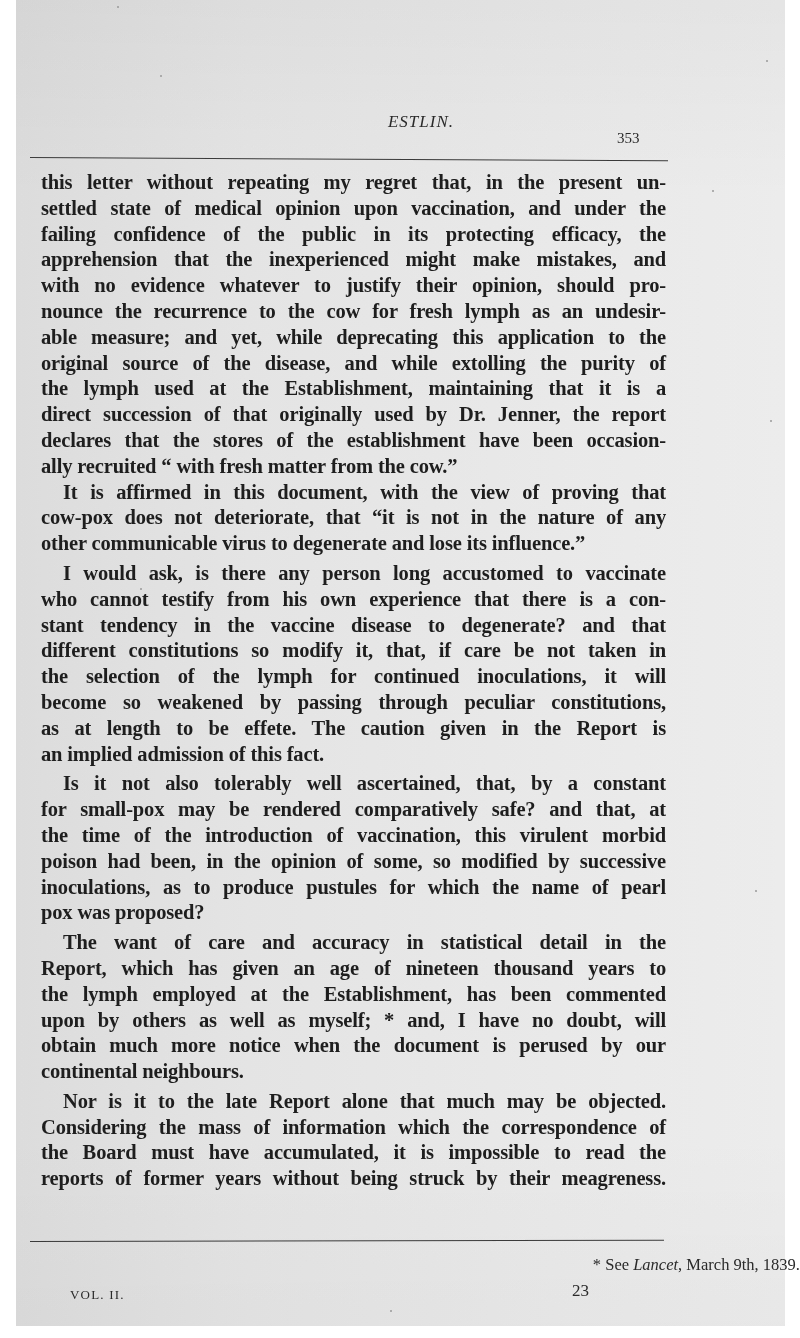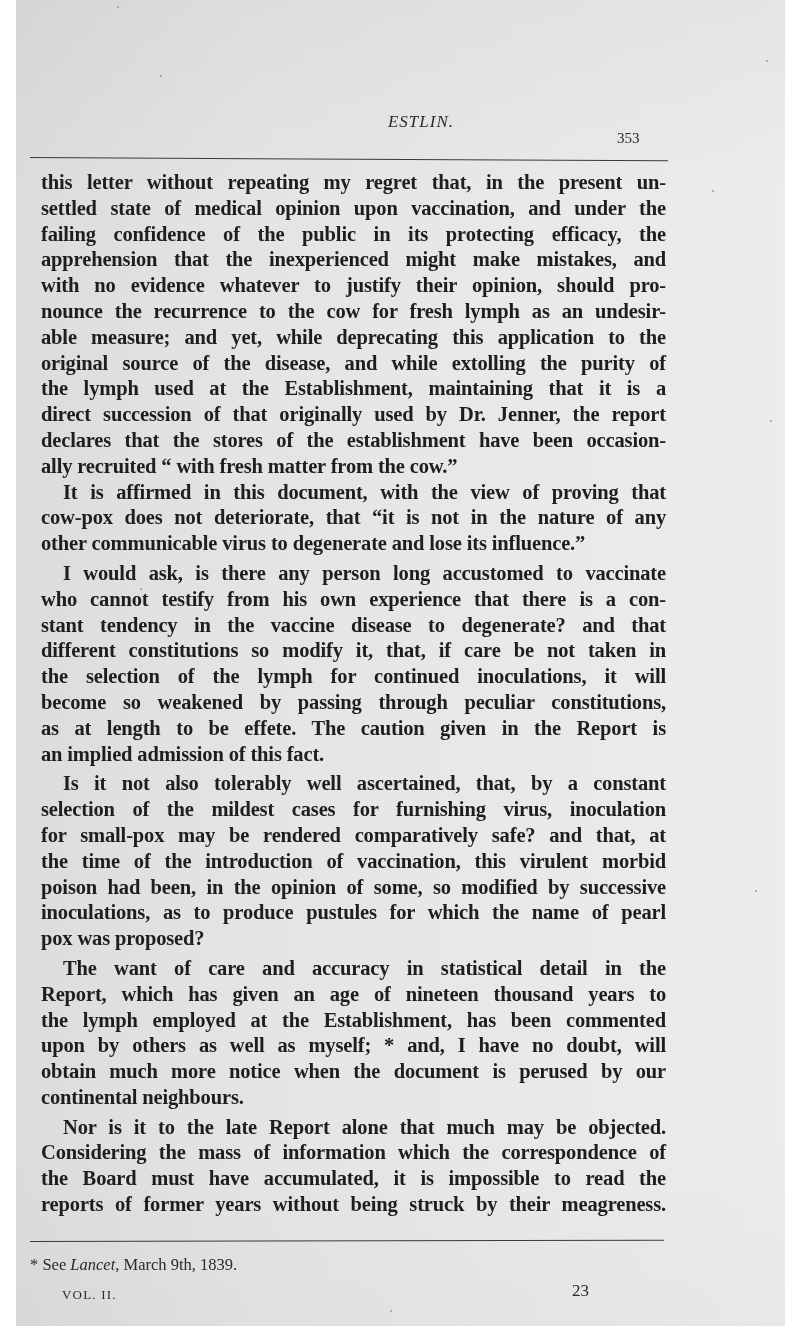--- a/index.html
+++ b/index.html
@@ -47,26 +47,26 @@
       white-space: nowrap;
       text-align: justify;
       text-align-last: justify;
       letter-spacing: -0.15px;
     }
     .line.last { text-align-last: left; }
     .line.indent { padding-left: 22px; }
     .line.gap { margin-top: 4px; }
     .footnote {
       position: absolute; left: 0; width: 800px; top: 1255px;
-      text-align: left; font-size: 16.5px; color: #2a2a2a;
+      text-align: right; font-size: 16.5px; color: #2a2a2a;
       padding-left: 30px; box-sizing: border-box;
     }
     .footnote .italic { font-style: italic; }
     .vol-label {
-      position: absolute; left: 62px; top: 1287px;
+      position: absolute; left: 70px; top: 1287px;
       font-size: 13px; letter-spacing: 1.2px; color: #2a2a2a;
       font-variant: small-caps;
     }
     .signature {
       position: absolute; left: 572px; top: 1281px;
       font-size: 17px; color: #2a2a2a;
     }
     .speck { position: absolute; width: 2px; height: 2px; background: #9a9a9a; border-radius: 50%; }
   </style>
 </head>
@@ -107,21 +107,20 @@
     <div class="line">stant tendency in the vaccine disease to degenerate? and that</div>
     <div class="line">different constitutions so modify it, that, if care be not taken in</div>
     <div class="line">the selection of the lymph for continued inoculations, it will</div>
     <div class="line">become so weakened by passing through peculiar constitutions,</div>
     <div class="line">as at length to be effete.  The caution given in the Report is</div>
     <div class="line last">an implied admission of this fact.</div>
   </div>
 
   <div>
     <div class="line indent gap">Is it not also tolerably well ascertained, that, by a constant</div>
-    <div class="line">selection of the mildest cases for furnishing virus, inoculation</div>
     <div class="line">for small-pox may be rendered comparatively safe? and that, at</div>
     <div class="line">the time of the introduction of vaccination, this virulent morbid</div>
     <div class="line">poison had been, in the opinion of some, so modified by successive</div>
     <div class="line">inoculations, as to produce pustules for which the name of pearl</div>
     <div class="line last">pox was proposed?</div>
   </div>
 
   <div>
     <div class="line indent gap">The want of care and accuracy in statistical detail in the</div>
     <div class="line">Report, which has given an age of nineteen thousand years to</div>

